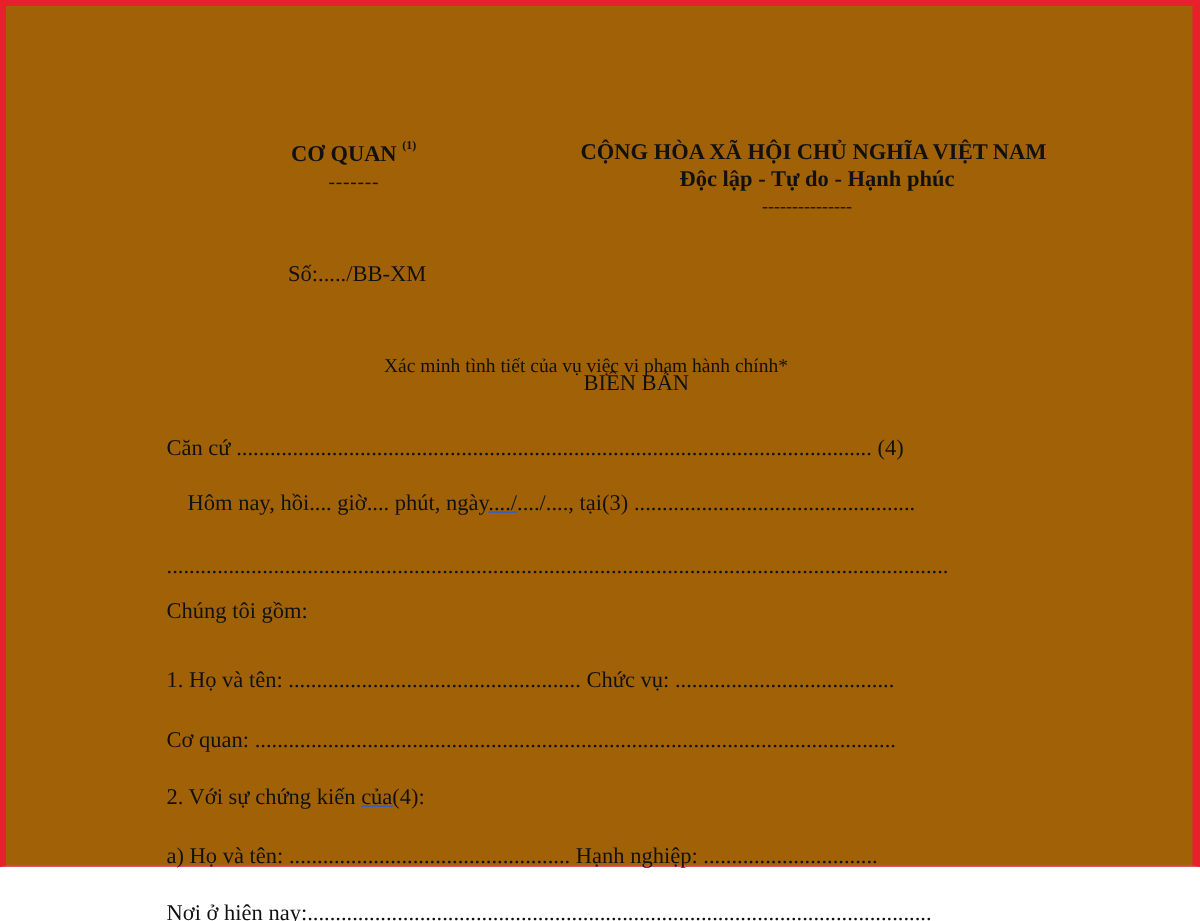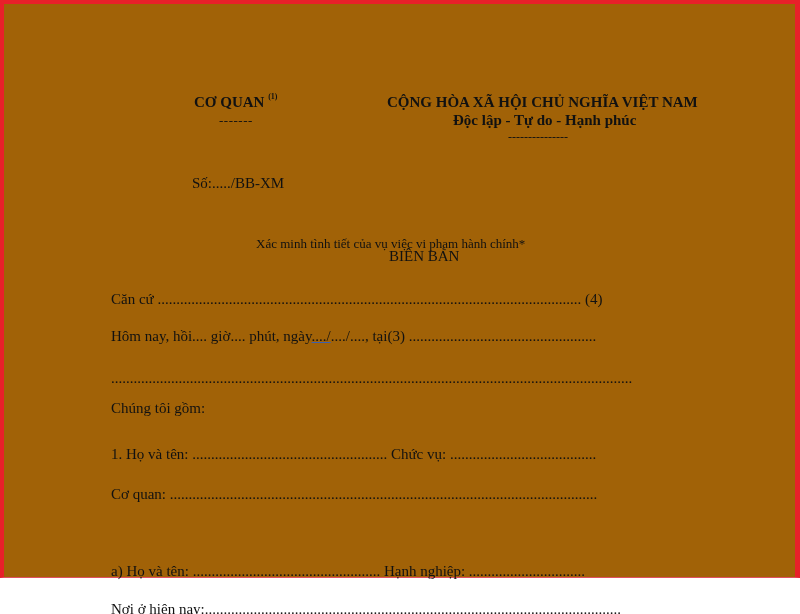--- a/index.html
+++ b/index.html
@@ -39,21 +39,21 @@
     #motto { left: 449px; top: 108px; font-size: 15px; font-weight: bold; }
     #motto-line { left: 504px; top: 126px; font-size: 12px; }
 
     
     #title { left: 385px; top: 207px; font-size: 15px; margin-top: 37px; }
     #subtitle { left: 252px; top: 232px; font-size: 13px; }
 
     
     .line { left: 107px; font-size: 15px; }
     #l-cancu { top: 287px; }
-    #l-homnay { top: 324px; }
+    #l-homnay { top: 324px; margin-left: 14px; }
     #l-dots { top: 366px; }
     #l-chungtoi { top: 396px; text-align: center; }
     #l-hovaten1 { top: 442px; }
     #l-coquan { top: 482px; text-align: right; }
     #l-voisu { top: 520px; }
     #l-hovaten2 { top: 559px; }
     #l-noio { top: 597px; }
 
     .ul-blue {
       text-decoration: underline;
@@ -86,20 +86,23 @@
   </div>
 
   <div id="l-dots" class="abs line">...........................................................................................................................................</div>
 
   <div id="l-chungtoi" class="abs line">Chúng tôi gồm:</div>
 
   <div id="l-hovaten1" class="abs line">1. Họ và tên: .................................................... Chức vụ: .......................................</div>
 
   <div id="l-coquan" class="abs line">Cơ quan: ..................................................................................................................</div>
 
+  <div id="l-voisu" class="abs line">
+    <span>2. Với sự chứng kiến </span><span class="ul-blue">của(</span><span>4):</span>
+  </div>
 
   <div id="l-hovaten2" class="abs line">a) Họ và tên: .................................................. Hạnh nghiệp: ...............................</div>
 
   <div id="l-noio" class="abs line">
     <span class="ul-blue">Nơi ở hiện nay:</span><span>...............................................................................................................</span>
   </div>
 
 </div>
 
 </body></html>

